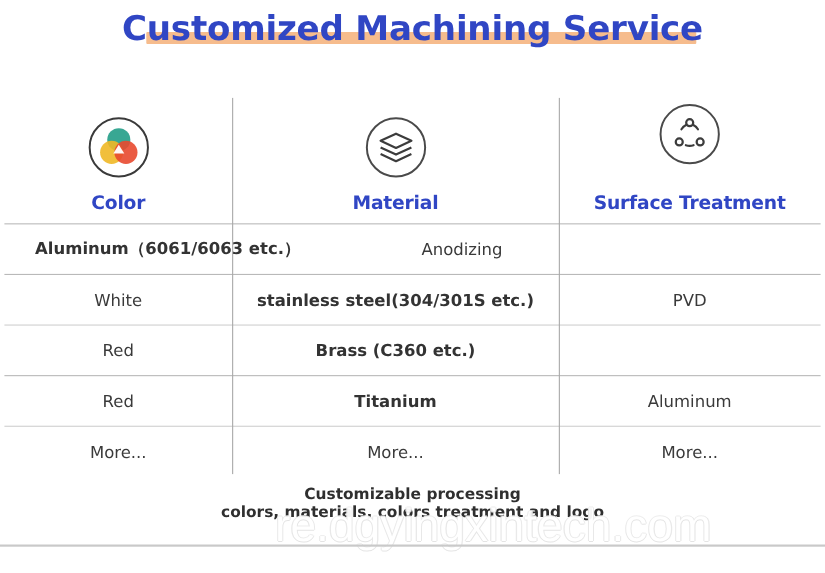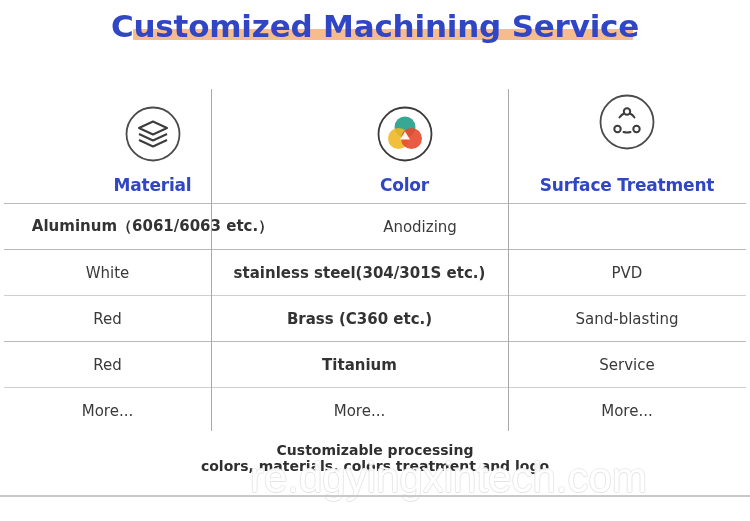--- a/index.html
+++ b/index.html
@@ -186,44 +186,44 @@
       <span class="title-text">Customized Machining Service</span>
     </span>
   </div>
 
   <div class="table">
 
     <div class="vline vline-1"></div>
     <div class="vline vline-2"></div>
 
     <div class="row head-row">
-
-      <div class="cell head-cell col-2">
-        <span class="icon-circle">
-          <svg width="58" height="58" viewBox="0 0 58 58">
-            <circle cx="29" cy="29" r="26.5" fill="none" stroke="#4a4a4a" stroke-width="1.8"></circle>
-            <path d="M29 16.5 L43 23 L29 29.5 L15 23 Z" fill="none" stroke="#3c3c3c" stroke-width="2" stroke-linejoin="round"></path>
-            <path d="M15 29 L29 35.5 L43 29" fill="none" stroke="#3c3c3c" stroke-width="2" stroke-linejoin="round"></path>
-            <path d="M15 35 L29 41.5 L43 35" fill="none" stroke="#3c3c3c" stroke-width="2" stroke-linejoin="round"></path>
-          </svg>
-        </span>
-        <span class="head-label">Material</span>
-      </div>
 
       <div class="cell head-cell col-1">
         <span class="icon-circle">
           <svg width="58" height="58" viewBox="0 0 58 58">
             <circle cx="29" cy="29" r="26.5" fill="none" stroke="#3a3a3a" stroke-width="1.8"></circle>
             <circle cx="29" cy="22" r="10.5" fill="#27a08a" opacity="0.92"></circle>
             <circle cx="22.5" cy="33.5" r="10.5" fill="#f0b826" opacity="0.9"></circle>
             <circle cx="35.5" cy="33.5" r="10.5" fill="#e8492f" opacity="0.9"></circle>
             <path d="M29 26.5 L24 34.5 L34 34.5 Z" fill="#ffffff" opacity="0.95"></path>
           </svg>
         </span>
         <span class="head-label">Color</span>
+      </div>
+
+      <div class="cell head-cell col-2">
+        <span class="icon-circle">
+          <svg width="58" height="58" viewBox="0 0 58 58">
+            <circle cx="29" cy="29" r="26.5" fill="none" stroke="#4a4a4a" stroke-width="1.8"></circle>
+            <path d="M29 16.5 L43 23 L29 29.5 L15 23 Z" fill="none" stroke="#3c3c3c" stroke-width="2" stroke-linejoin="round"></path>
+            <path d="M15 29 L29 35.5 L43 29" fill="none" stroke="#3c3c3c" stroke-width="2" stroke-linejoin="round"></path>
+            <path d="M15 35 L29 41.5 L43 35" fill="none" stroke="#3c3c3c" stroke-width="2" stroke-linejoin="round"></path>
+          </svg>
+        </span>
+        <span class="head-label">Material</span>
       </div>
 
       <div class="cell head-cell col-3">
         <span class="icon-circle">
           <svg width="58" height="58" viewBox="0 0 58 58">
             <circle cx="29" cy="29" r="26.5" fill="none" stroke="#4a4a4a" stroke-width="1.8"></circle>
             <path d="M21.5 24.5 A12 12 0 0 1 26 20.5" fill="none" stroke="#3c3c3c" stroke-width="2" stroke-linecap="round"></path>
             <path d="M32 20.5 A12 12 0 0 1 36.5 24.5" fill="none" stroke="#3c3c3c" stroke-width="2" stroke-linecap="round"></path>
             <path d="M25.5 39 A12 12 0 0 0 32.5 39" fill="none" stroke="#3c3c3c" stroke-width="2" stroke-linecap="round"></path>
             <circle cx="29" cy="18.5" r="3.2" fill="none" stroke="#3c3c3c" stroke-width="2"></circle>
@@ -247,28 +247,27 @@
     <div class="row data-row">
       <div class="cell col-1">White</div>
       <div class="cell col-2 material">stainless steel(304/301S etc.)</div>
       <div class="cell col-3">PVD</div>
     </div>
     <div class="hline light"></div>
 
     <div class="row data-row">
       <div class="cell col-1">Red</div>
       <div class="cell col-2 material">Brass (C360 etc.)</div>
-      <div class="cell col-3">Sand-blasting</div>
     </div>
     <div class="hline"></div>
 
     <div class="row data-row">
       <div class="cell col-1">Red</div>
       <div class="cell col-2 material">Titanium</div>
-      <div class="cell col-3">Service</div>
+      <div class="cell col-3">Aluminum</div>
     </div>
     <div class="hline light"></div>
 
     <div class="row data-row">
       <div class="cell col-1">More...</div>
       <div class="cell col-2">More...</div>
       <div class="cell col-3">More...</div>
     </div>
 
   </div>

